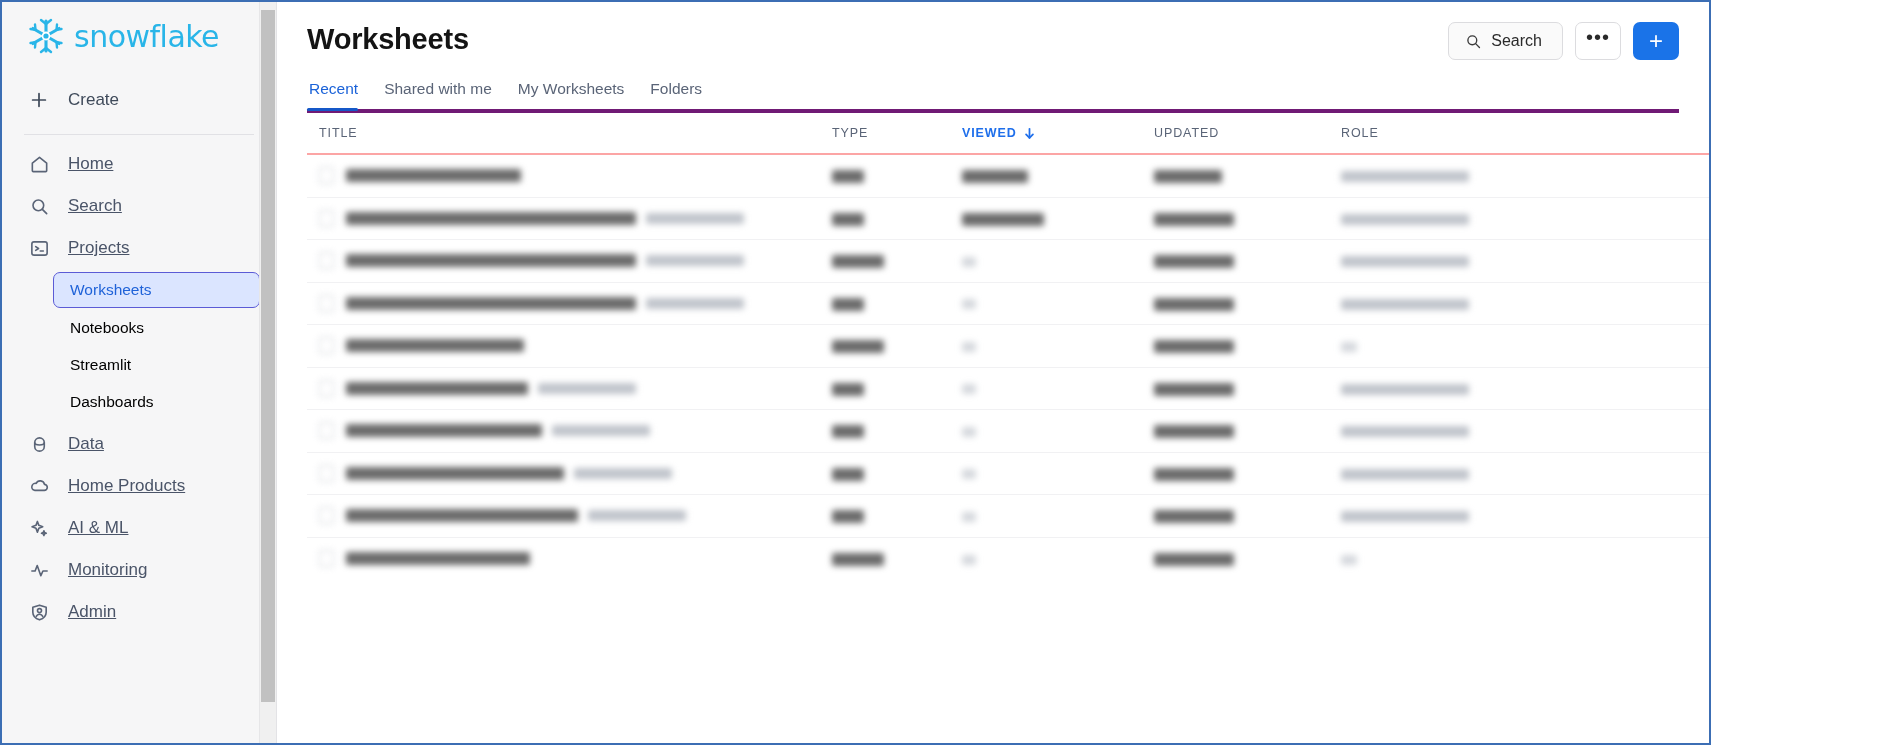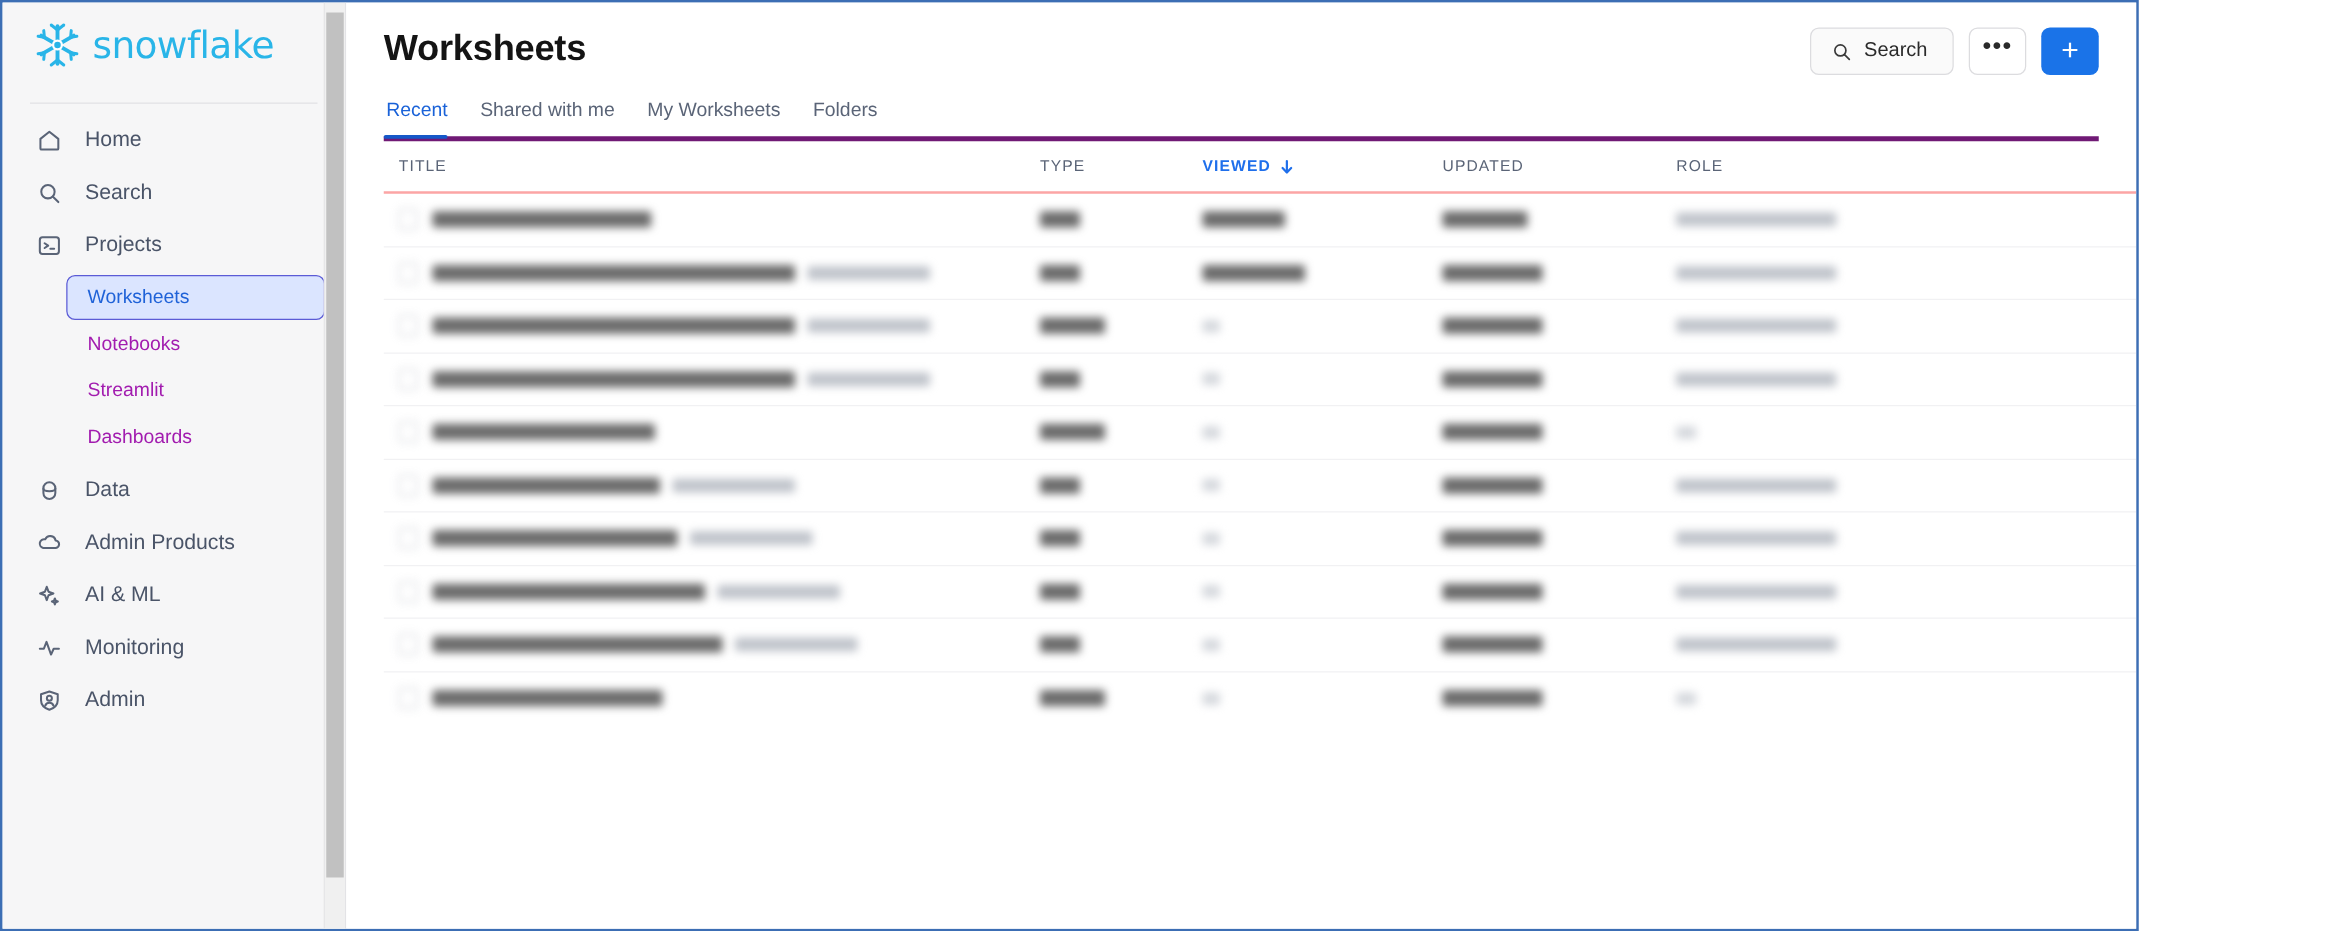--- a/index.html
+++ b/index.html
@@ -46,28 +46,28 @@
     border-radius: 6px; cursor: pointer;
   }
   .nav-divider {
     height: 1px; background: #e1e1e5;
     margin: 12px 22px 8px 22px;
   }
   .nav-item {
     display: flex; align-items: center; gap: 18px;
     height: 42px; margin: 0 16px; padding-left: 10px;
     color: #4a5468; font-size: 17px;
-    border-radius: 6px; cursor: pointer;
+    border-radius: 6px; cursor: pointer; text-decoration: underline;
   }
   .nav-item .ic { width: 22px; height: 22px; flex: 0 0 22px;
                   display: flex; align-items: center; justify-content: center; }
   .sub-item {
     display: flex; align-items: center;
     height: 34px; margin: 3px 16px 3px 52px; padding-left: 16px;
-    color: #a21caf; font-size: 15.5px;
+    color: #000000; font-size: 15.5px;
     border-radius: 7px; cursor: pointer;
   }
   .sub-item.active {
     background: #dbe5ff;
     border: 1.6px solid #5b5bd6;
     color: #1f62d8;
     font-weight: 500;
     margin-left: 51px;
     height: 36px;
   }
@@ -207,20 +207,29 @@
             <line x1="30.5" y1="13.8" x2="35.5" y2="13"></line>
               <line x1="30.5" y1="13.8" x2="31" y2="8.5"></line>
           </g>
           <circle cx="20" cy="20" r="4.4" fill="#ffffff"></circle>
           <circle cx="20" cy="20" r="2.6" fill="#29b5e8"></circle>
         </svg>
       </span>
       <span class="logo-text">snowflake</span>
     </div>
 
+    <div class="nav-create">
+      <span class="ic" style="width:22px;display:flex;align-items:center;justify-content:center;">
+        <svg class="st" viewBox="0 0 22 22" width="20" height="20" style="stroke:#3f4a5a;stroke-width:1.9;">
+          <line x1="11" y1="4" x2="11" y2="18"></line>
+            <line x1="4" y1="11" x2="18" y2="11"></line>
+        </svg>
+      </span>
+      <span>Create</span>
+    </div>
 
     <div class="nav-divider"></div>
 
     <div class="nav-item">
       <span class="ic">
         <svg class="st" viewBox="0 0 22 22" width="21" height="21">
           <path d="M3.5 9.5 11 3.5l7.5 6v8a1 1 0 0 1-1 1h-13a1 1 0 0 1-1-1z"></path>
         </svg>
       </span>
       <span>Home</span>
@@ -269,21 +278,21 @@
       </span>
       <span>Data</span>
     </div>
 
     <div class="nav-item">
       <span class="ic">
         <svg class="st" viewBox="0 0 22 22" width="21" height="21">
           <path d="M5.8 15h10.1a3.1 3.1 0 0 0 .3-6.2 4.6 4.6 0 0 0-8.7-1A3.5 3.5 0 0 0 5.8 15z"></path>
         </svg>
       </span>
-      <span>Admin Products</span>
+      <span>Home Products</span>
     </div>
 
     <div class="nav-item">
       <span class="ic">
         <svg class="st" viewBox="0 0 22 22" width="21" height="21">
           <path d="M8.8 3.6 10.3 7.7 14.4 9.2 10.3 10.7 8.8 14.8 7.3 10.7 3.2 9.2 7.3 7.7Z"></path>
           <path d="M15.6 13.4 16.3 15.2 18.1 15.9 16.3 16.6 15.6 18.4 14.9 16.6 13.1 15.9 14.9 15.2Z"></path>
         </svg>
       </span>
       <span>AI &amp; ML</span>

